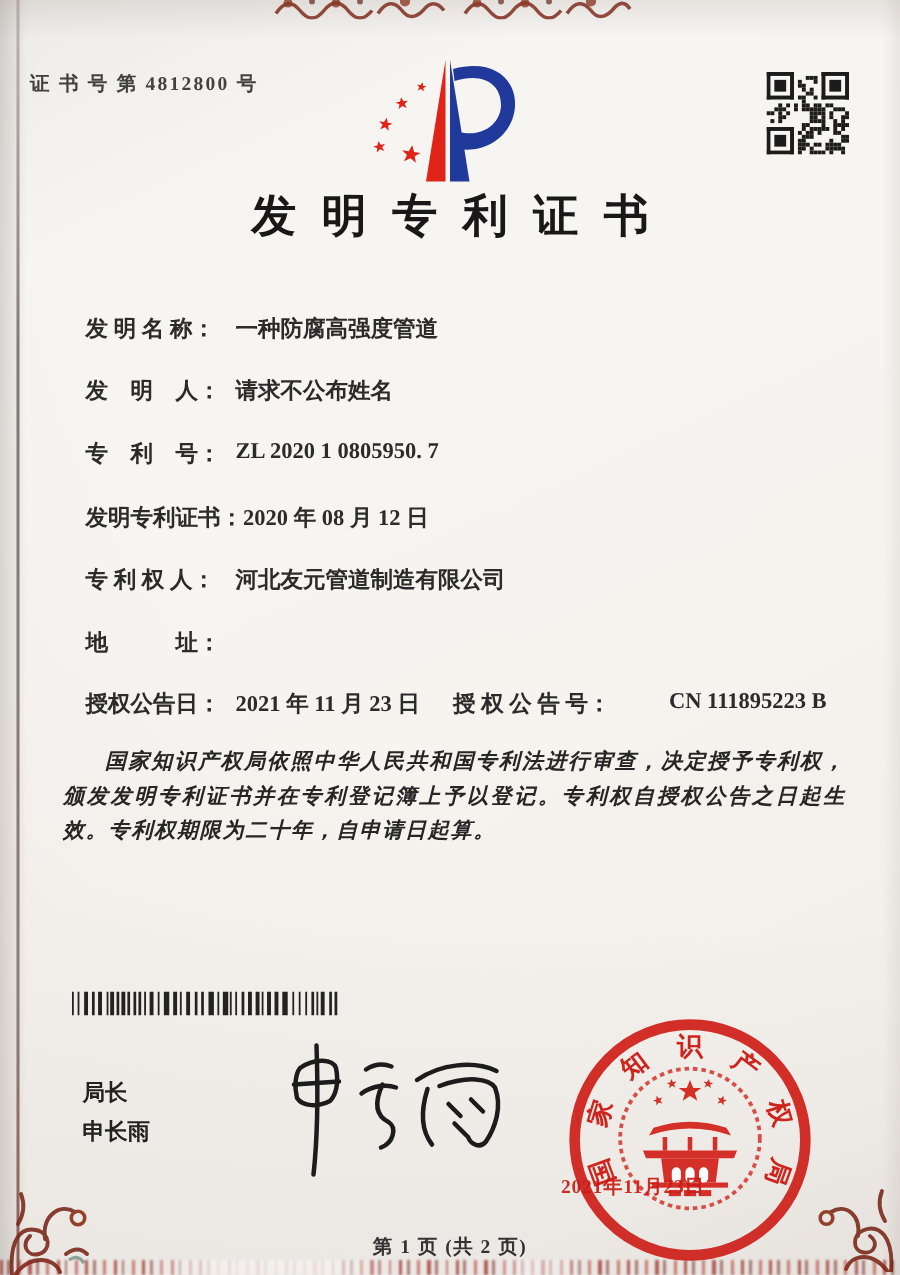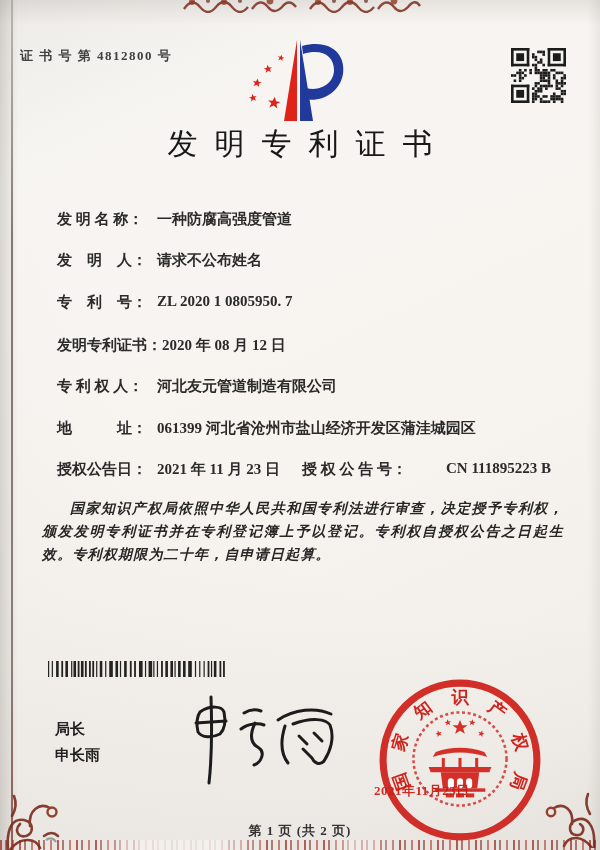--- a/index.html
+++ b/index.html
@@ -12,21 +12,21 @@
           linear-gradient(270deg,rgba(110,100,92,.10) 0,rgba(110,100,92,0) 2%),
           linear-gradient(180deg,rgba(120,110,100,.14) 0,rgba(120,110,100,0) 3%),
           radial-gradient(circle at 88% 14%,rgba(0,0,0,0) 55%,rgba(90,80,70,.06) 100%);}
   .edge-line{position:absolute;left:11px;top:0;width:2px;height:100%;
         background:linear-gradient(180deg,rgba(80,55,48,.25),rgba(62,42,38,.6) 28%,rgba(62,42,38,.55) 78%,rgba(110,40,34,.7));}
   .cert-no{position:absolute;left:20px;top:36px;font-size:13px;font-weight:600;
         letter-spacing:1.5px;color:#414141;margin-top:11px;}
   .qr{position:absolute;left:511px;top:48px;width:55px;height:55px;}
   .logo{position:absolute;left:240px;top:36px;}
   .title{position:absolute;left:0;right:0;top:124px;text-align:center;font-size:30px;
-        font-weight:400;letter-spacing:17px;padding-left:17px;color:#181818;}
+        font-weight:700;letter-spacing:17px;padding-left:17px;color:#181818;}
   .row{position:absolute;left:45px;right:30px;height:22px;display:flex;align-items:flex-start;
         font-size:15px;font-weight:700;color:#2b2b2b;}
   .row .lbl{flex:0 0 100px;white-space:pre;margin-left:12px;}
   .row .val{white-space:nowrap;}
   .grant-no{position:absolute;left:257px;top:0;display:flex;gap:33px;}
   .grant-no .lbl2{white-space:pre;margin-right:6px;}
   .paras{position:absolute;left:42px;top:497px;width:522px;font-style:italic;font-weight:600;
         font-size:14px;line-height:23px;letter-spacing:1.2px;color:#262626;text-align:justify;}
   .paras p{margin:0 0 9px 0;text-indent:2em;}
   .barcode{position:absolute;left:48px;top:661px;width:182px;height:16px;}
@@ -257,21 +257,20 @@
   <div class="row" style="top:336px">
     <span class="lbl">发明专利证书：</span>
     <span class="val">2020 年 08 月 12 日</span>
   </div>
   <div class="row" style="top:377px">
     <span class="lbl">专 利 权 人：</span>
     <span class="val">河北友元管道制造有限公司</span>
   </div>
   <div class="row" style="top:419px">
     <span class="lbl">地　　　址：</span>
-    <span class="val">061399 河北省沧州市盐山经济开发区蒲洼城园区</span>
   </div>
   <div class="row" style="top:460px">
     <span class="lbl">授权公告日：</span>
     <span class="val">2021 年 11 月 23 日</span>
     <span class="grant-no">
       <span class="lbl2">授 权 公 告 号：</span>
       <span class="val">CN 111895223 B</span>
     </span>
   </div>
 

